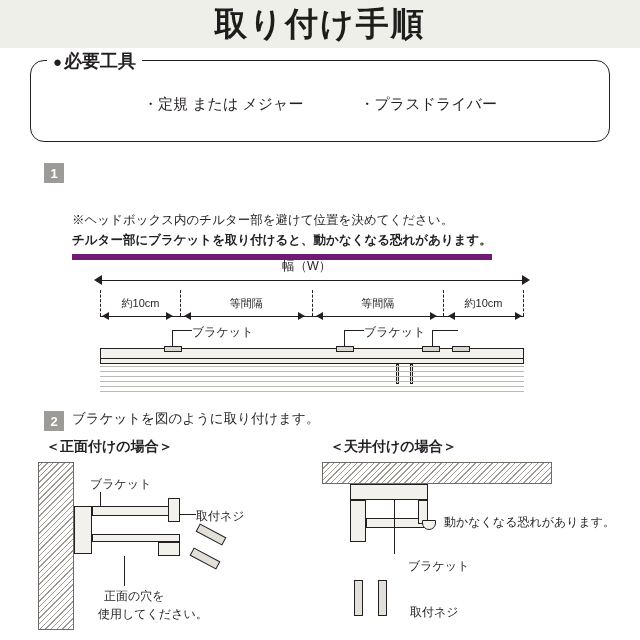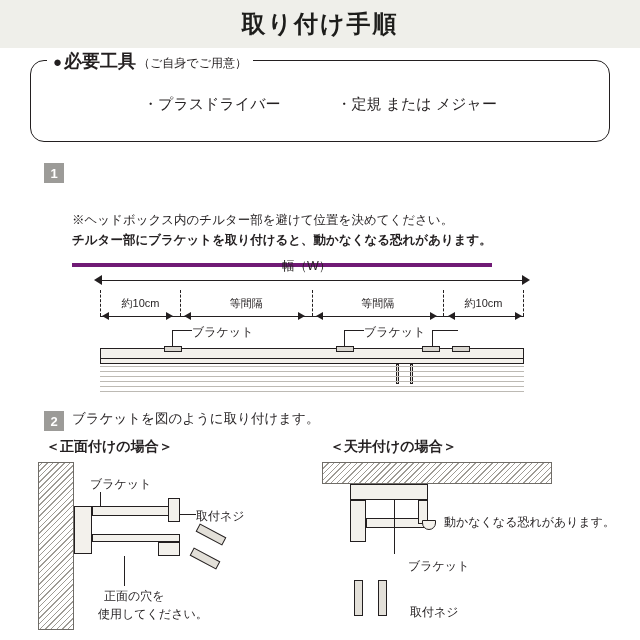--- a/index.html
+++ b/index.html
@@ -26,21 +26,21 @@
     position: absolute;
     left: 0; top: 0;
     width: 640px;
     height: 48px;
     background: #efefea;
     display: flex;
     align-items: center;
     justify-content: center;
   }
   .title-text {
-    font-size: 24px;
+    font-size: 33px;
     font-weight: bold;
     letter-spacing: 2px;
     color: #1d1d1b;
   }
   
   .tools-box {
     position: absolute;
     left: 30px; top: 60px;
     width: 580px;
     height: 82px;
@@ -109,22 +109,22 @@
   .step1-note {
     position: absolute;
     left: 72px; top: 212px;
     font-size: 12.5px;
   }
   .step1-underline {
     position: absolute;
     left: 72px; top: 232px;
     font-size: 12.5px;
     font-weight: bold;
-    border-bottom: 4px solid #701a75;
-    padding-bottom: 14px;
+    border-bottom: 6px solid #701a75;
+    padding-bottom: 5px;
   }
   .step2-text {
     position: absolute;
     left: 72px; top: 410px;
     font-size: 13.5px;
   }
   
   .diagram1 {
     position: absolute;
     left: 92px; top: 258px;
@@ -323,26 +323,25 @@
 <div class="page">
 
   <div class="title-bar">
     <div class="title-text">取り付け手順</div>
   </div>
 
   <div class="tools-box">
     <div class="tools-title">
       <span class="tools-bullet">●</span>
       <span class="tools-title-main">必要工具</span>
-      <span class="tools-title-sub">（ご自身でご用意）</span>
     </div>
     <div class="tools-list">
 
+      <div class="tool-item">・定規 または メジャー</div>
       <div class="tool-item">・プラスドライバー</div>
-      <div class="tool-item">・定規 または メジャー</div>
     </div>
   </div>
 
   <div class="step-num step1-num">1</div>
   <div class="step1-note">※ヘッドボックス内のチルター部を避けて位置を決めてください。</div>
   <div class="step1-underline">チルター部にブラケットを取り付けると、動かなくなる恐れがあります。</div>
 
   <div class="diagram1">
     <div class="w-label">幅（W）</div>
     <div class="dim-line"></div>

